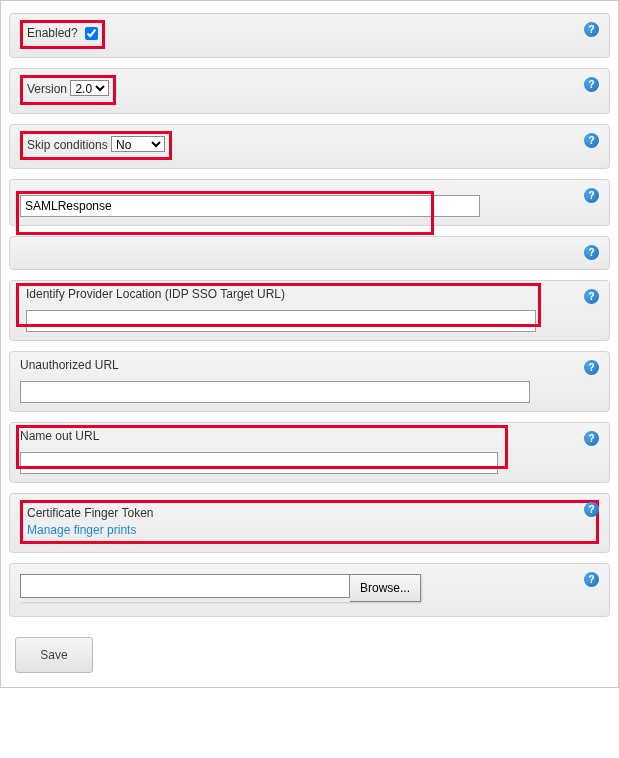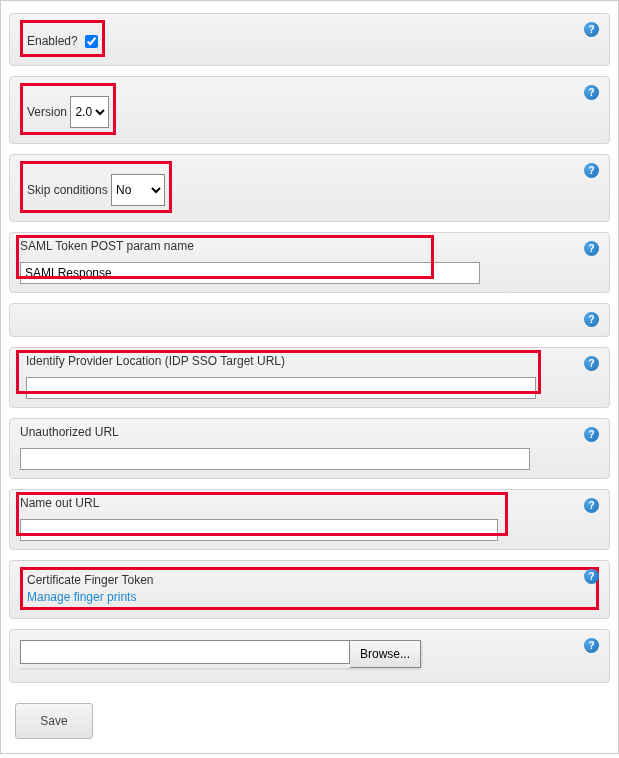--- a/index.html
+++ b/index.html
@@ -38,33 +38,33 @@
     text-align: center;
     line-height: 15px;
     cursor: pointer;
   }
   .inline-label {
     display: inline-block;
     color: #333;
   }
   .highlight {
     border: 3px solid #e4002b;
-    padding: 10px 4px 4px 4px;
+    padding: 2px 4px 4px 4px;
     display: inline-block;
     line-height: 1.4;
   }
   .highlight-block {
     border: 3px solid #e4002b;
     padding: 2px 4px 4px 4px;
     display: block;
   }
   select {
     font-family: inherit;
     font-size: 12px;
-    height: 32px;
+    height: 16px;
     background: #fff;
     border: 1px solid #888;
   }
   input[type="checkbox"] {
     vertical-align: middle;
     margin: 0 0 0 4px;
   }
   .text-field {
     width: 460px;
     height: 22px;
@@ -153,21 +153,20 @@
         <option>No</option>
       </select>
     </span>
     <span class="help-icon">?</span>
   </div>
 
   
   <div class="section">
     <div style="position:relative; width:460px;">
       <div class="highlight-block" style="position:absolute; left:-4px; top:-4px; width:418px; height:44px; pointer-events:none;"></div>
-      <span class="field-label">SAML Token POST param name</span>
       <input class="text-field" type="text" value="SAMLResponse" style="">
     </div>
     <span class="help-icon">?</span>
   </div>
 
   
   <div class="section">
     <span class="help-icon">?</span>
   </div>
 

